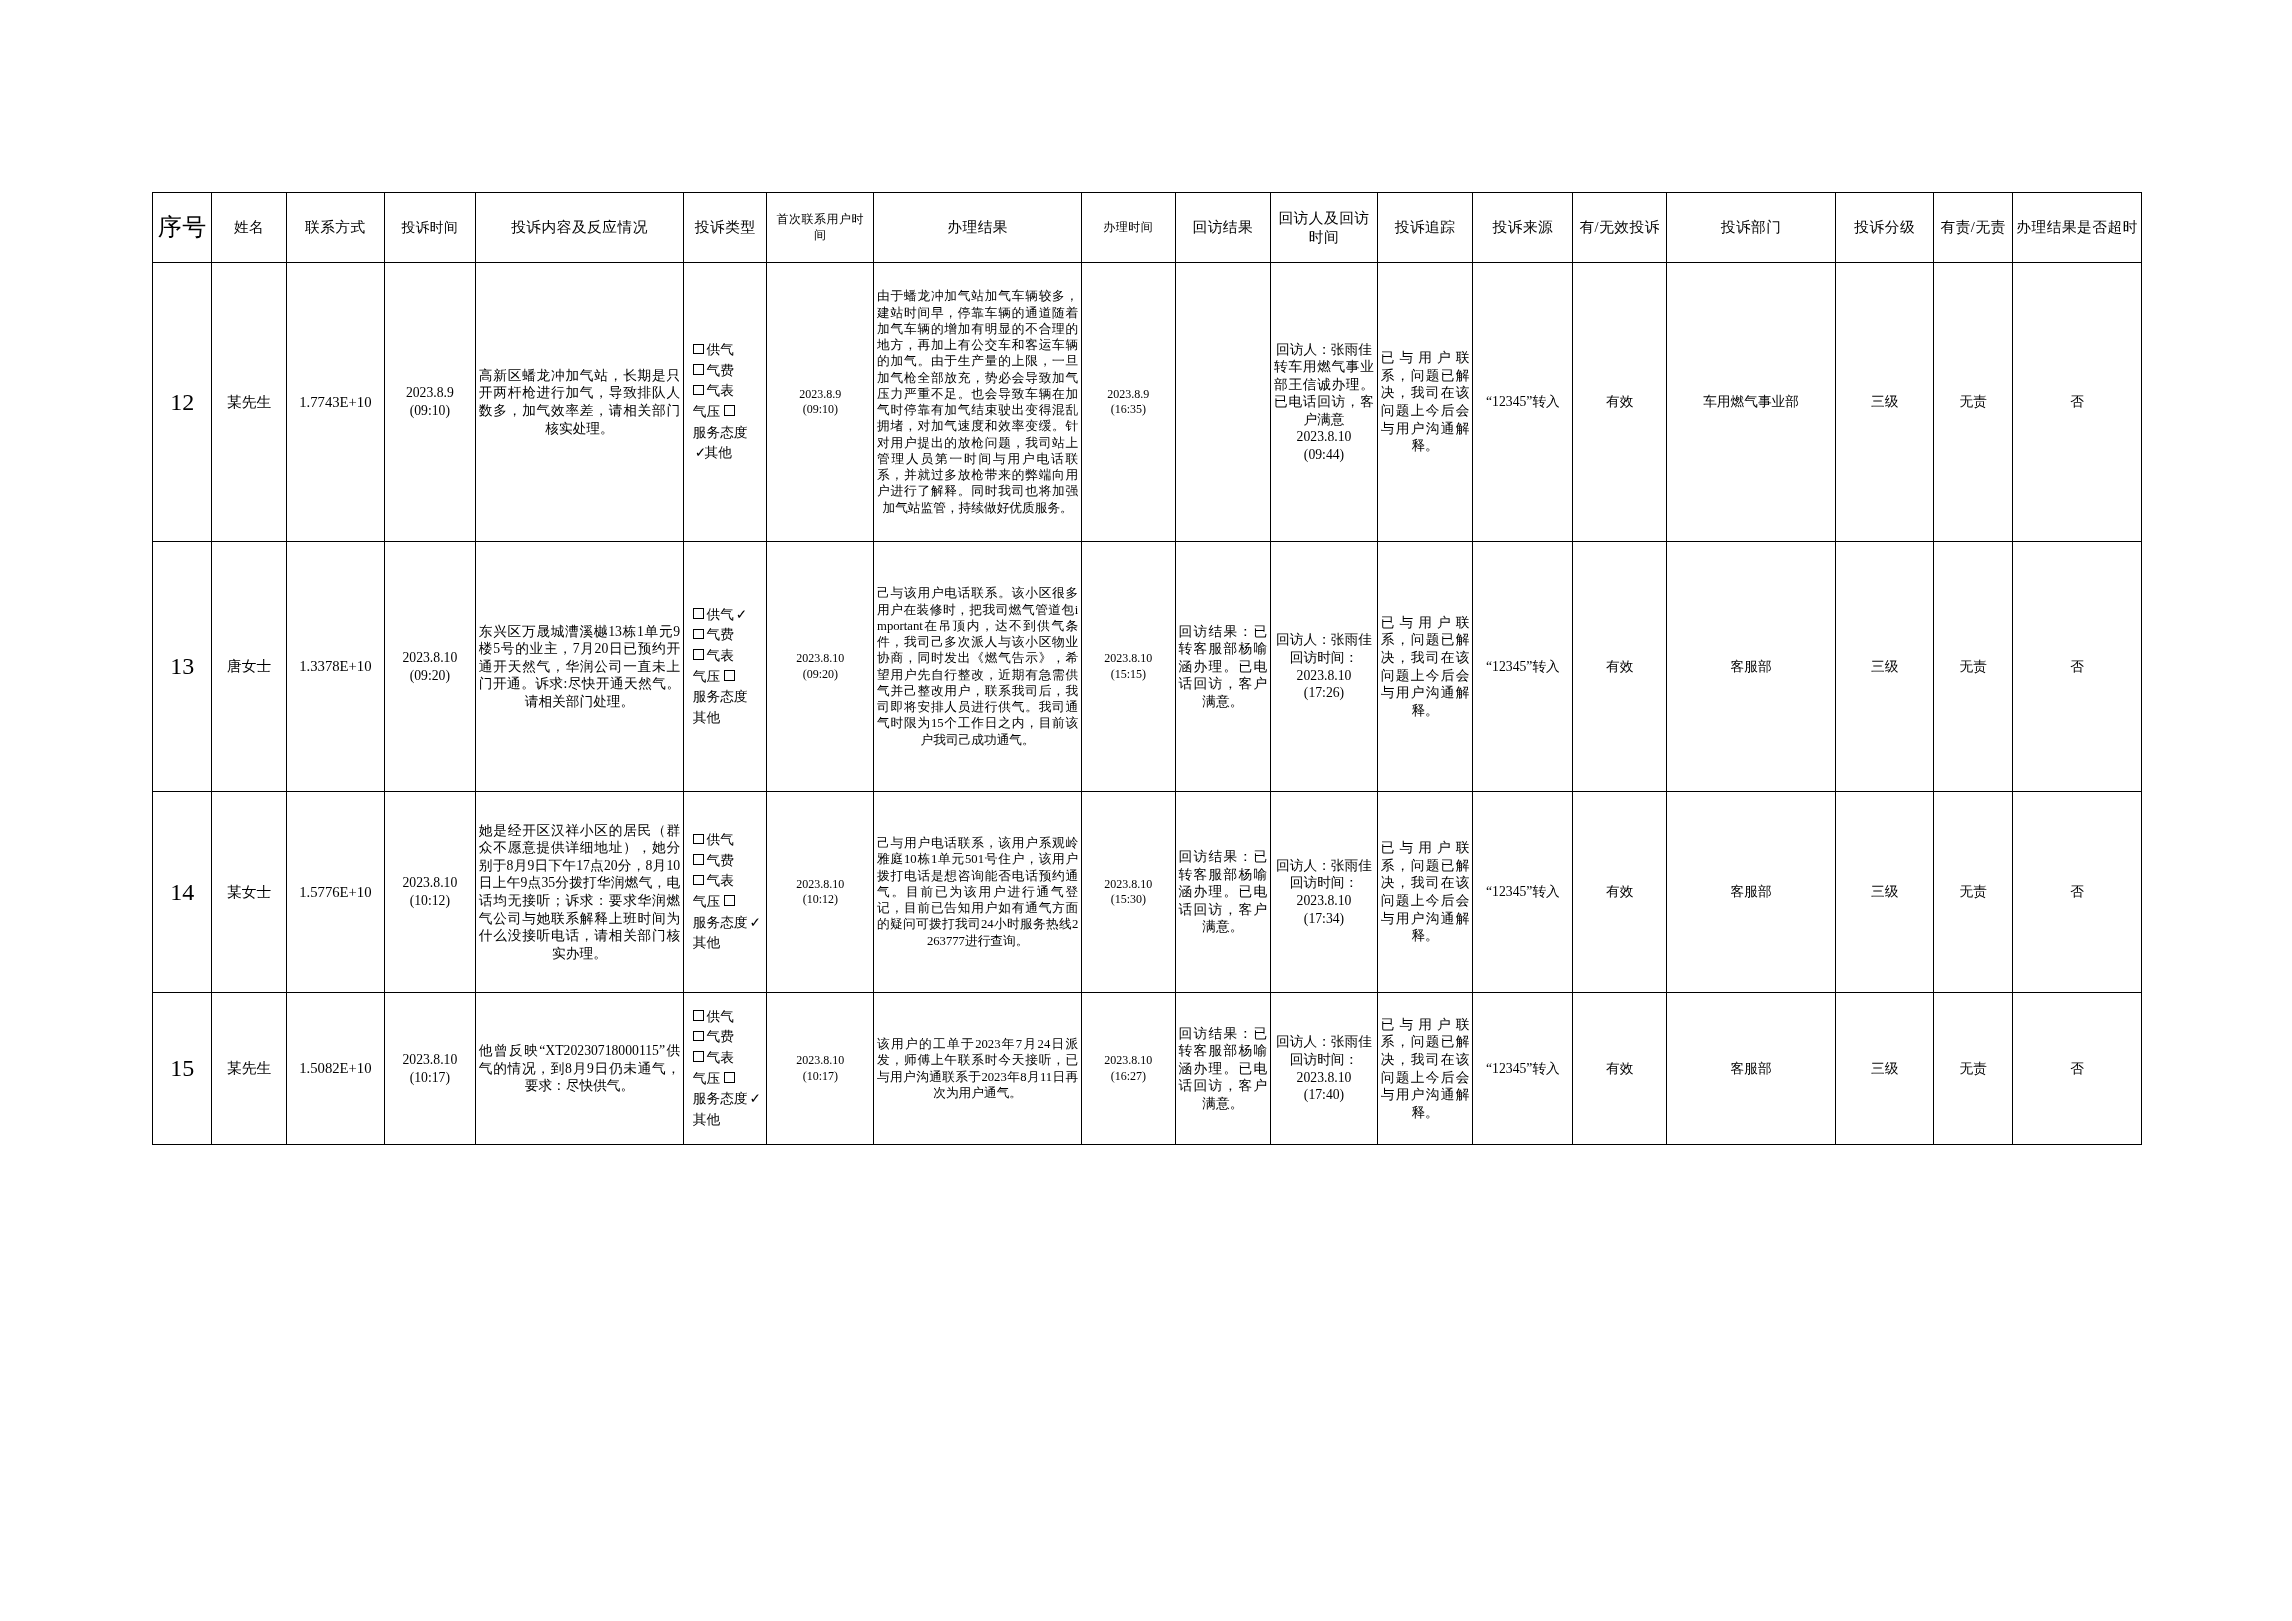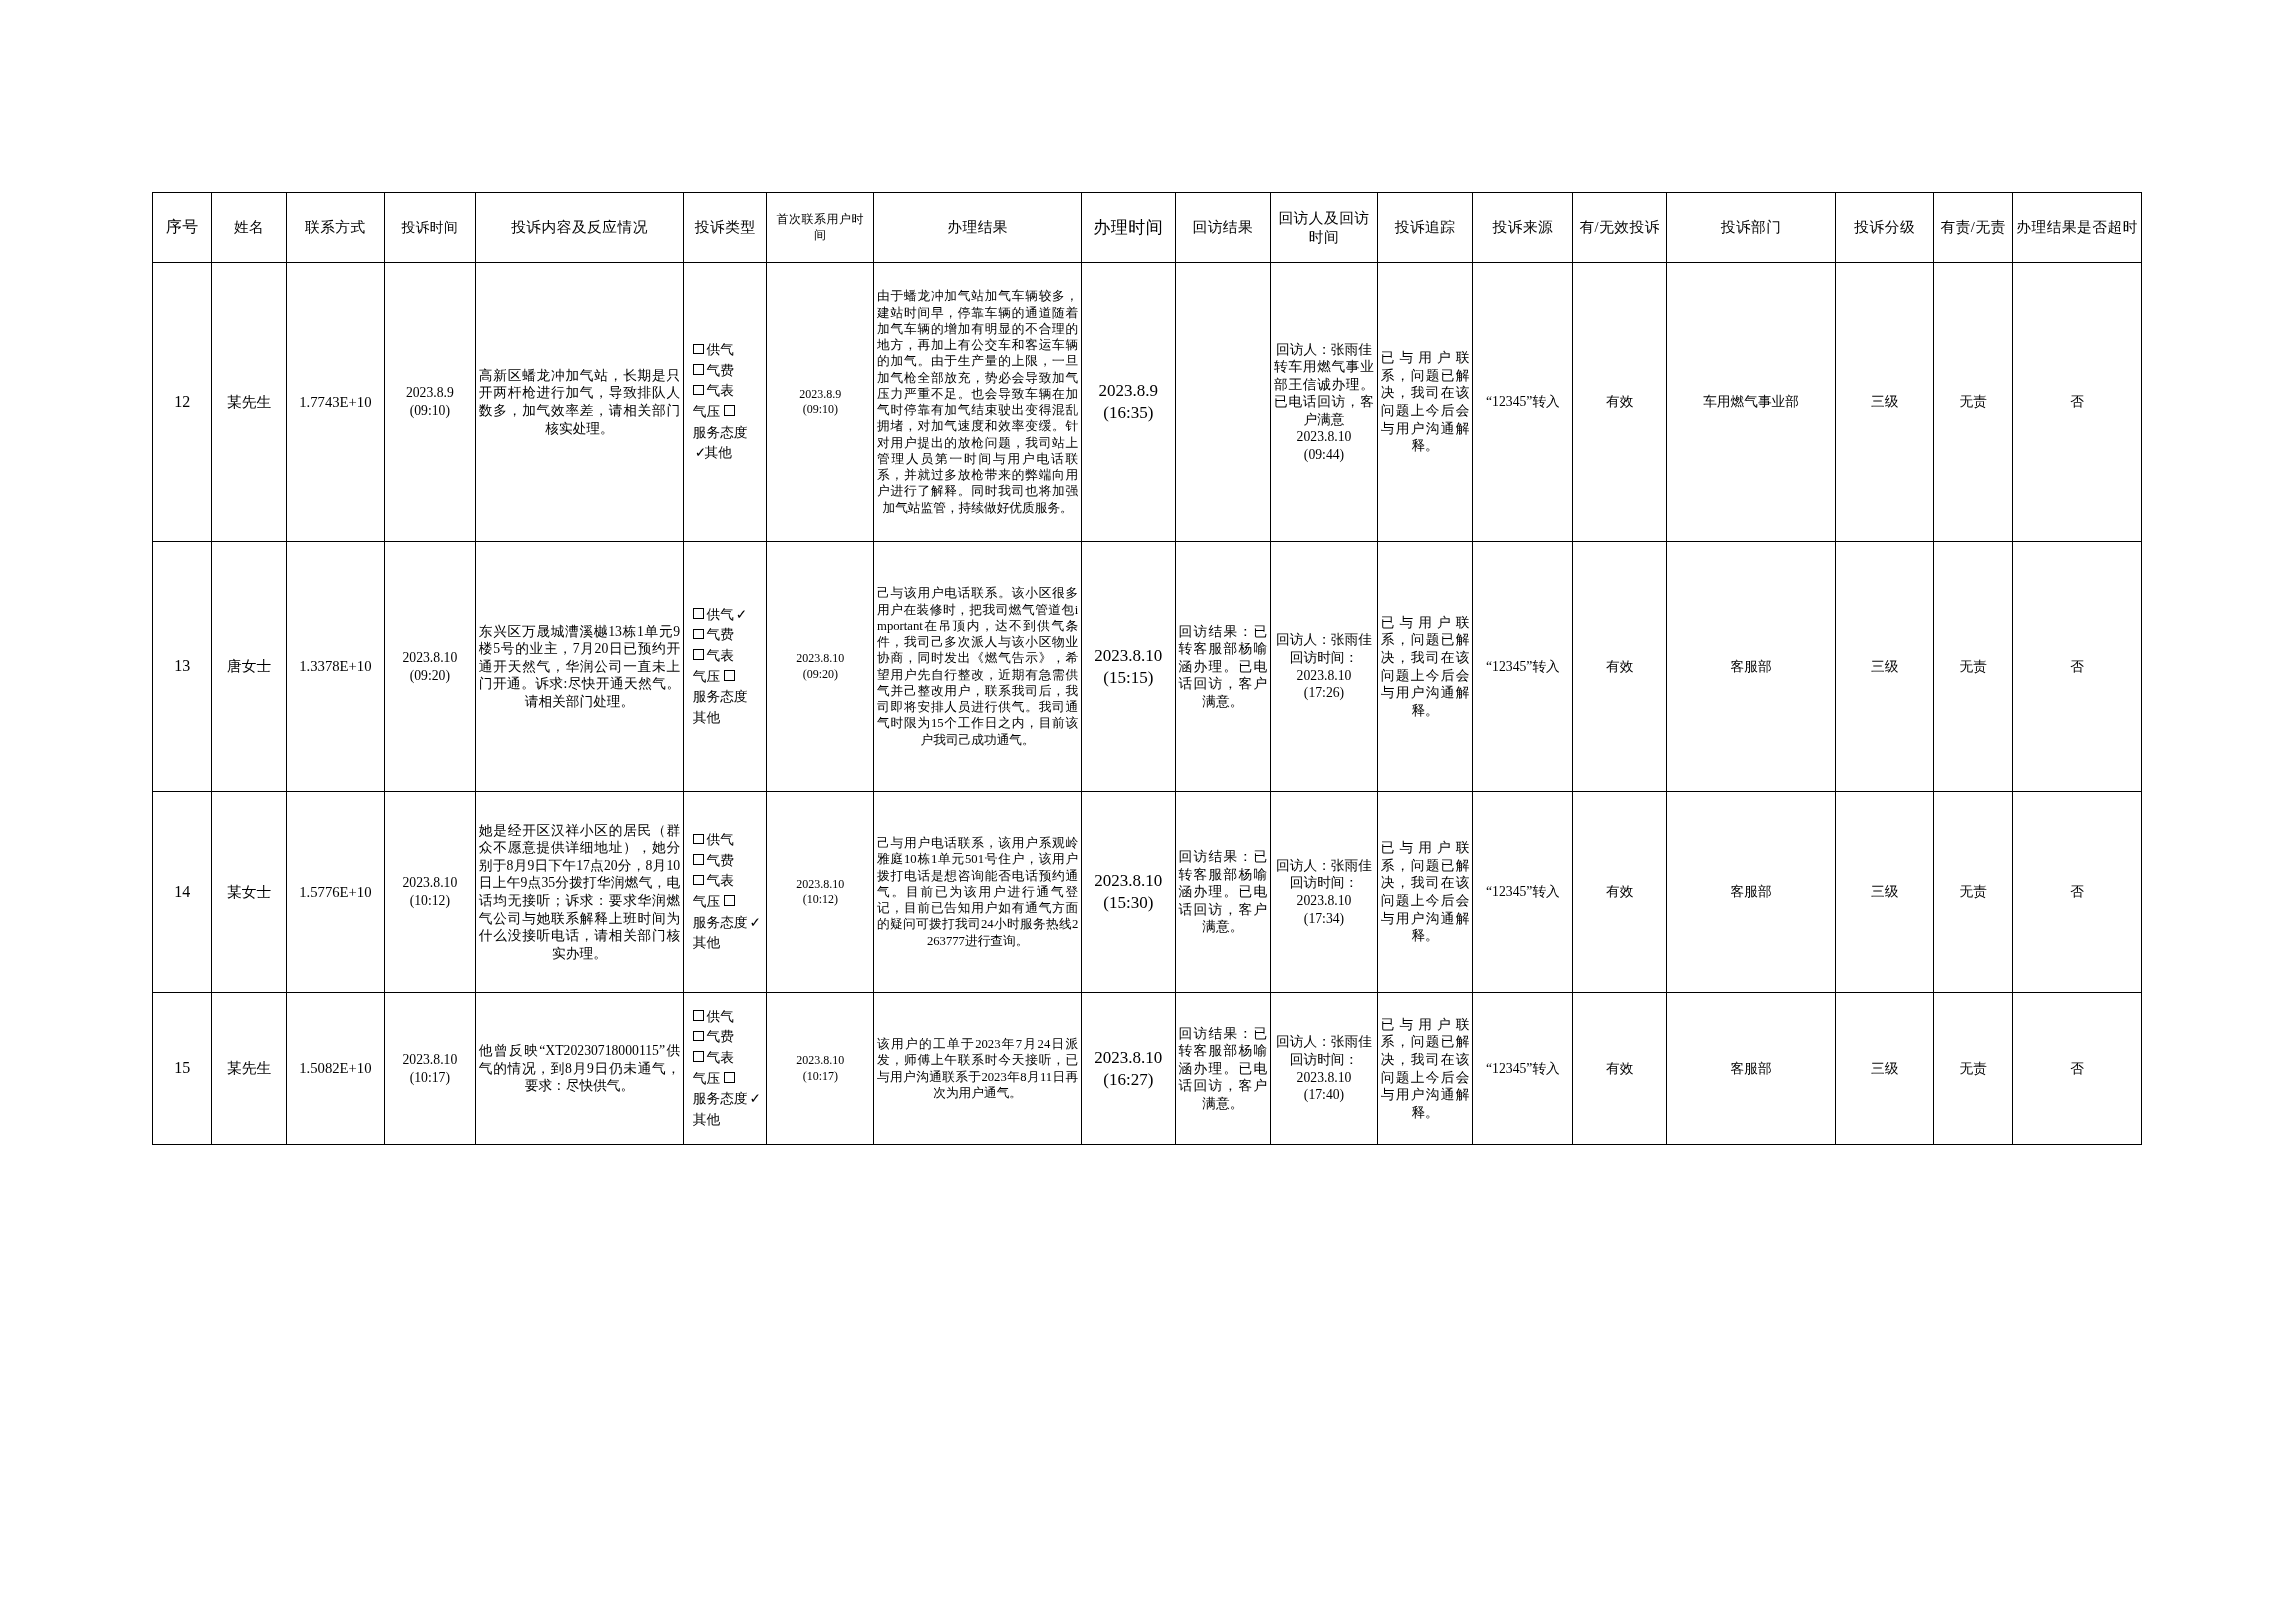--- a/index.html
+++ b/index.html
@@ -35,29 +35,29 @@
     word-break: break-all;
   }
   thead td {
     height: 65px;
     font-size: 14.7px;
     letter-spacing: 0.5px;
   }
   tbody td {
     font-size: 13.7px;
   }
-  .c-idx  { width: 47px;  font-size: 16px; }
+  .c-idx  { width: 47px;  font-size: 24px; }
   .c-name { width: 61px;  font-size: 14.7px; }
   .c-tel  { width: 82px;  font-size: 14.7px; }
   .c-time { width: 76px;  font-size: 13.7px; margin-left: 8px; }
   .c-content { width: 182px; text-align: center; }
   .c-type { width: 69px; }
   .c-first { width: 90px; font-size: 12px; }
   .c-result { width: 182px; text-align: center; margin-top: 44px; }
-  .c-handletime { width: 78px; font-size: 17px; }
+  .c-handletime { width: 78px; font-size: 12px; }
   .c-visit { width: 80px; text-align: center; }
   .c-visitor { width: 90px; text-align: center; }
   .c-track { width: 80px; text-align: center; }
   .c-source { width: 84px; }
   .c-valid { width: 78px; }
   .c-dept { width: 147px; }
   .c-level { width: 82px; }
   .c-duty { width: 65px; }
   .c-overtime { width: 110px; }
 

